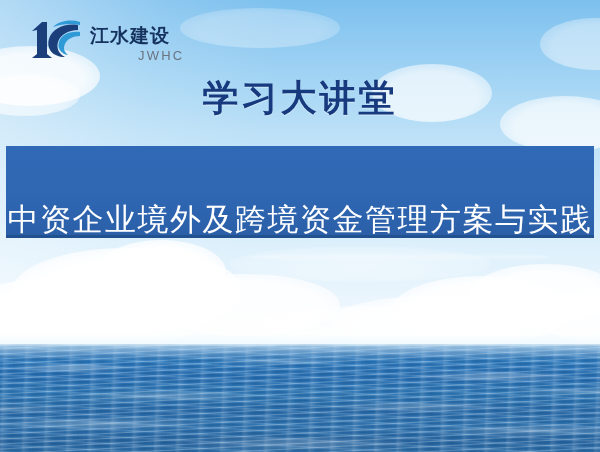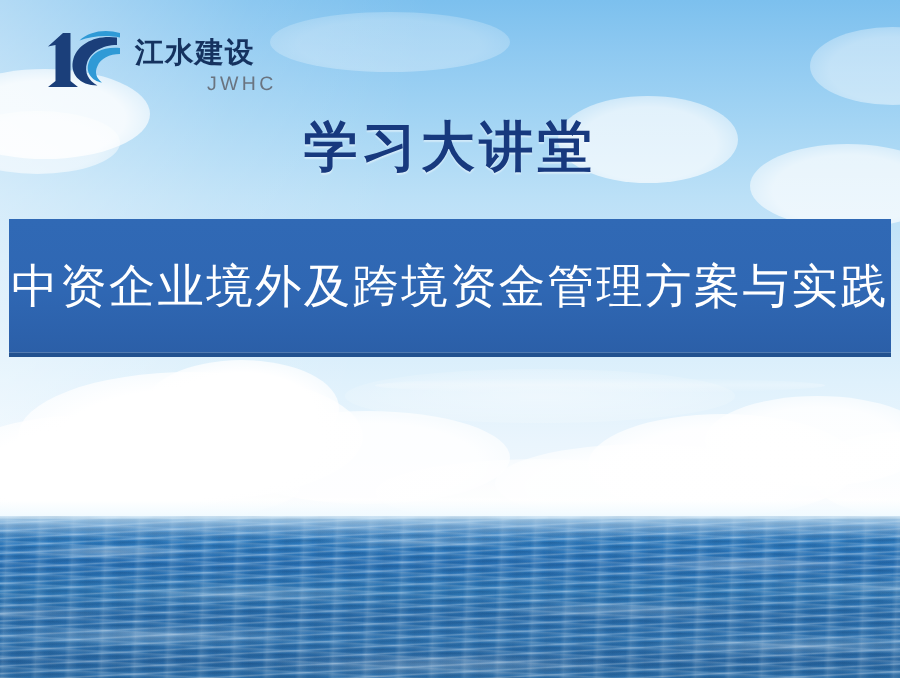--- a/index.html
+++ b/index.html
@@ -235,21 +235,21 @@
 
   
   .banner {
     position: absolute;
     left: 6px; top: 146px;
     width: 588px; height: 92px;
     background: linear-gradient(180deg, #3069b5 0%, #2f67b3 55%, #2b5fa8 100%);
     border-bottom: 3px solid #22518f;
     box-sizing: border-box;
     display: flex;
-    align-items: center;
+    align-items: flex-end;
     justify-content: center;
   }
   .banner-text {
     color: #ffffff;
     font-size: 31px;
     font-weight: normal;
     letter-spacing: 1.5px;
     white-space: nowrap;
     line-height: 1;
   }

